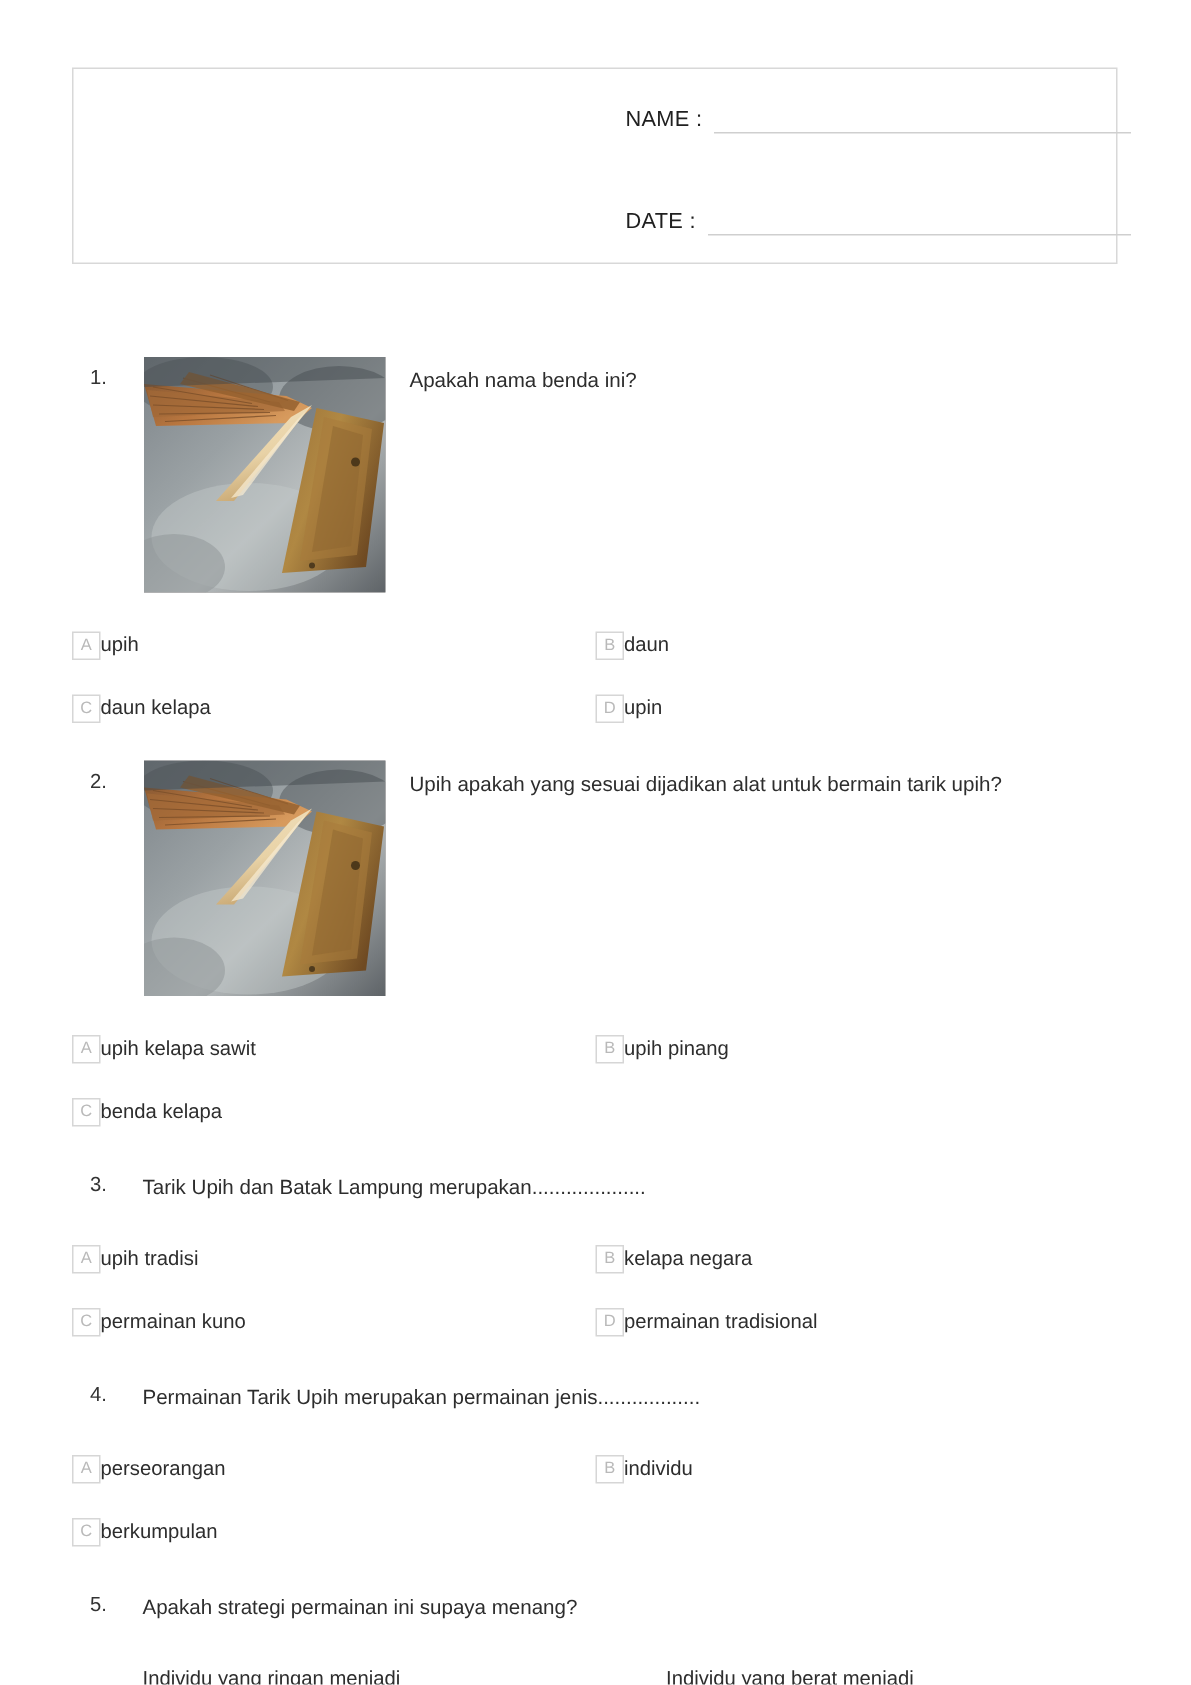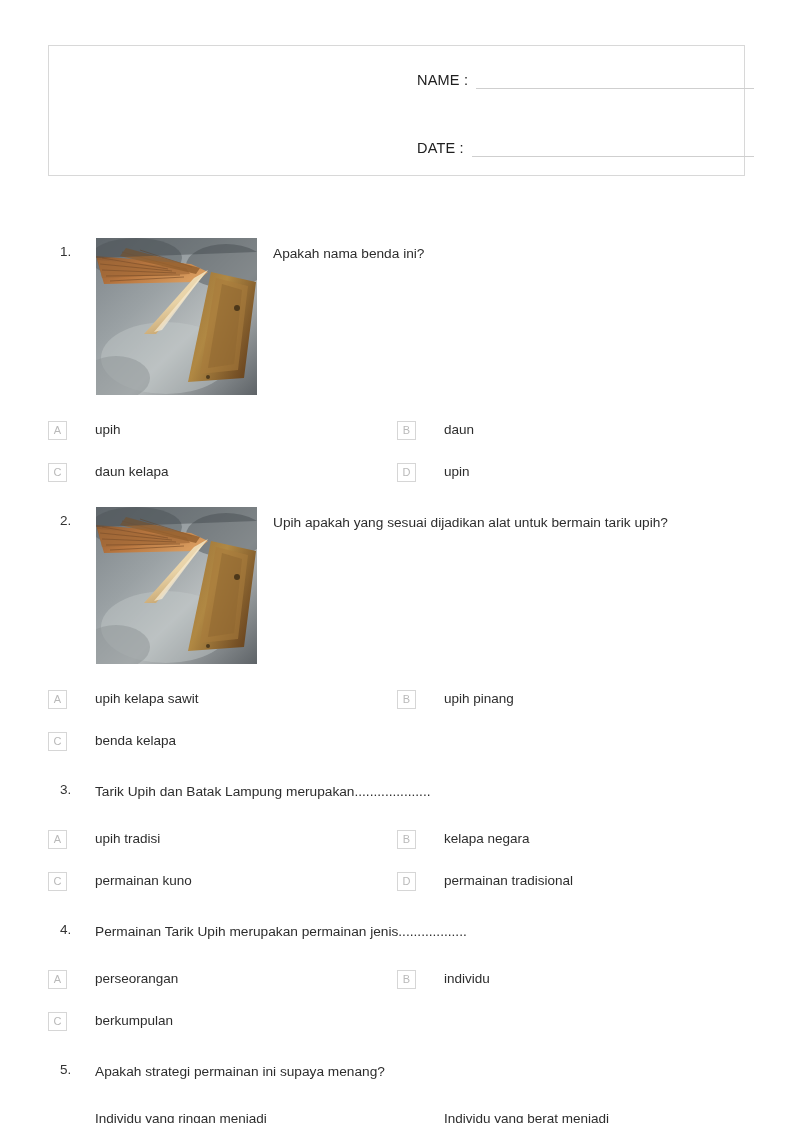--- a/index.html
+++ b/index.html
@@ -152,21 +152,20 @@
     border: 1px solid #d6d6d6;
     box-sizing: border-box;
     display: flex;
     align-items: center;
     justify-content: center;
     font-size: 11px;
     color: #b9b9b9;
     flex: 0 0 auto;
   }
   .opt-text {
-    margin-left: 28px;
     font-size: 13.5px;
     color: #2d2d2d;
     line-height: 20px;
     white-space: nowrap;
   }
   .opt.noletter .opt-text { margin-left: 47px; }
 </style>
 </head>
 <body>
 

